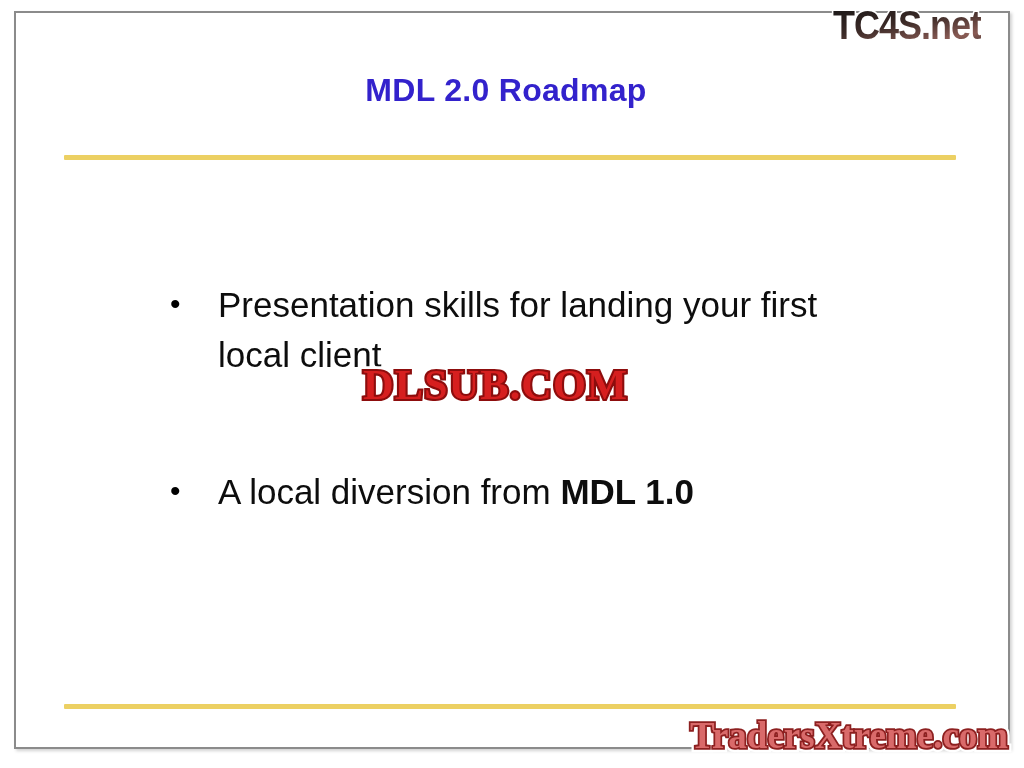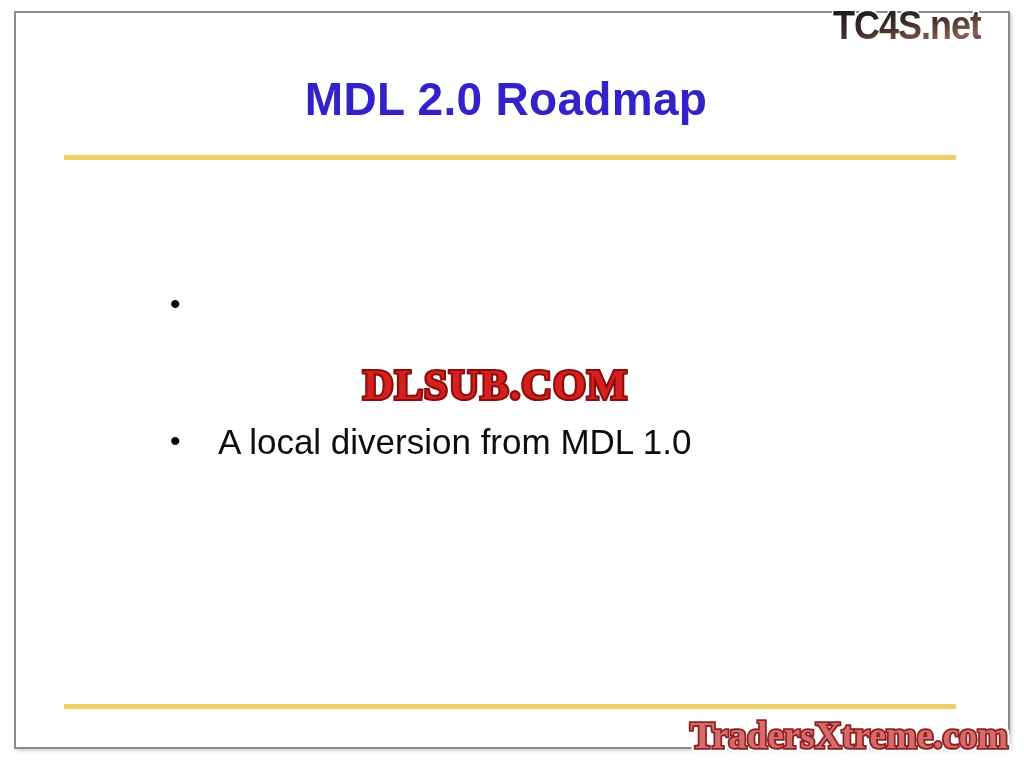--- a/index.html
+++ b/index.html
@@ -30,21 +30,21 @@
 
   
   #slide-title {
     position: absolute;
     left: 0;
     top: 72px;
     width: 1012px;
     text-align: center;
     font-family: "Liberation Sans", sans-serif;
     font-weight: bold;
-    font-size: 46px;
+    font-size: 32px;
     letter-spacing: 0.3px;
     color: #3322cc;
     white-space: nowrap;
   }
 
   
   .gold-rule {
     position: absolute;
     left: 64px;
     width: 892px;
@@ -75,21 +75,21 @@
     flex: 0 0 auto;
     width: 48px;
     font-size: 30px;
     line-height: 1.62;
     color: #000000;
   }
   .bullet-text {
     flex: 1 1 auto;
     max-width: 650px;
   }
-  .bullet-text b { font-weight: normal; text-align: center; }
+  .bullet-text b { font-weight: bold; text-align: center; }
 
   
   .watermark {
     position: absolute;
     font-family: "Liberation Sans", sans-serif;
     font-weight: bold;
     white-space: nowrap;
     user-select: none;
   }
 
@@ -188,20 +188,21 @@
 
 <div id="slide-title">MDL 2.0 Roadmap</div>
 
 <div class="gold-rule" id="rule-top"></div>
 <div class="gold-rule" id="rule-bottom"></div>
 
 <div id="bullet-list">
 
   <div class="bullet-item" id="bullet-item-1">
     <span class="bullet-marker">•</span>
+    <span class="bullet-text">Presentation skills for landing your first local client</span>
   </div>
 
   <div class="bullet-item" id="bullet-item-2">
     <span class="bullet-marker">•</span>
     <span class="bullet-text"><span>A local diversion from </span><b>MDL 1.0</b></span>
   </div>
 
 </div>
 
 <div class="watermark" id="watermark-tc4s-outline">TC4S.net</div>

